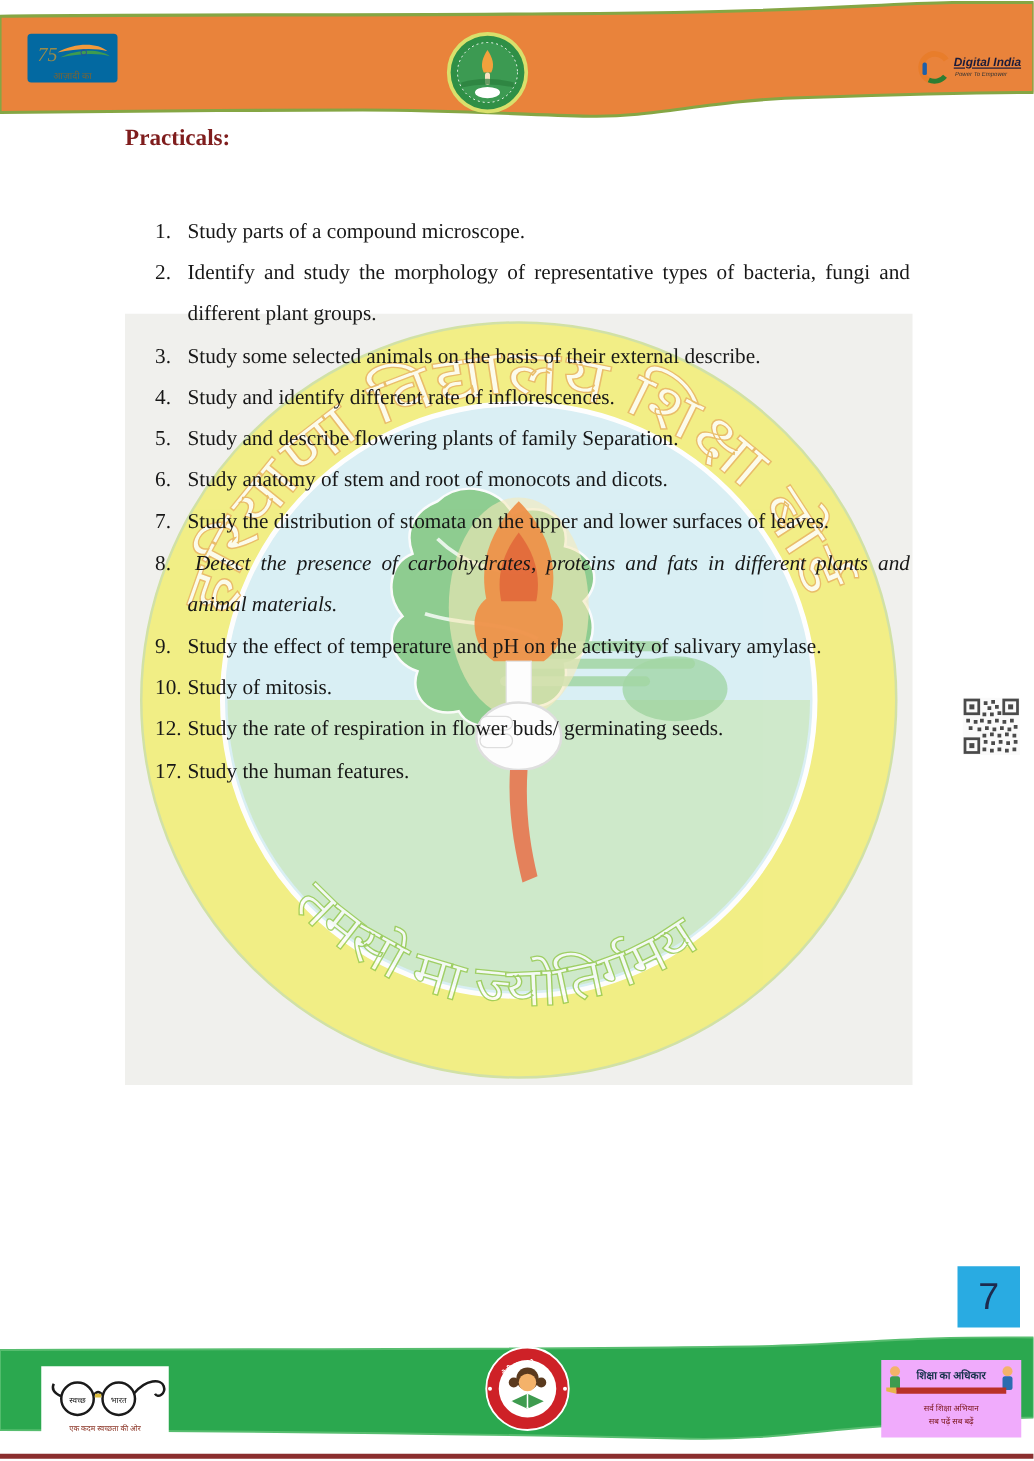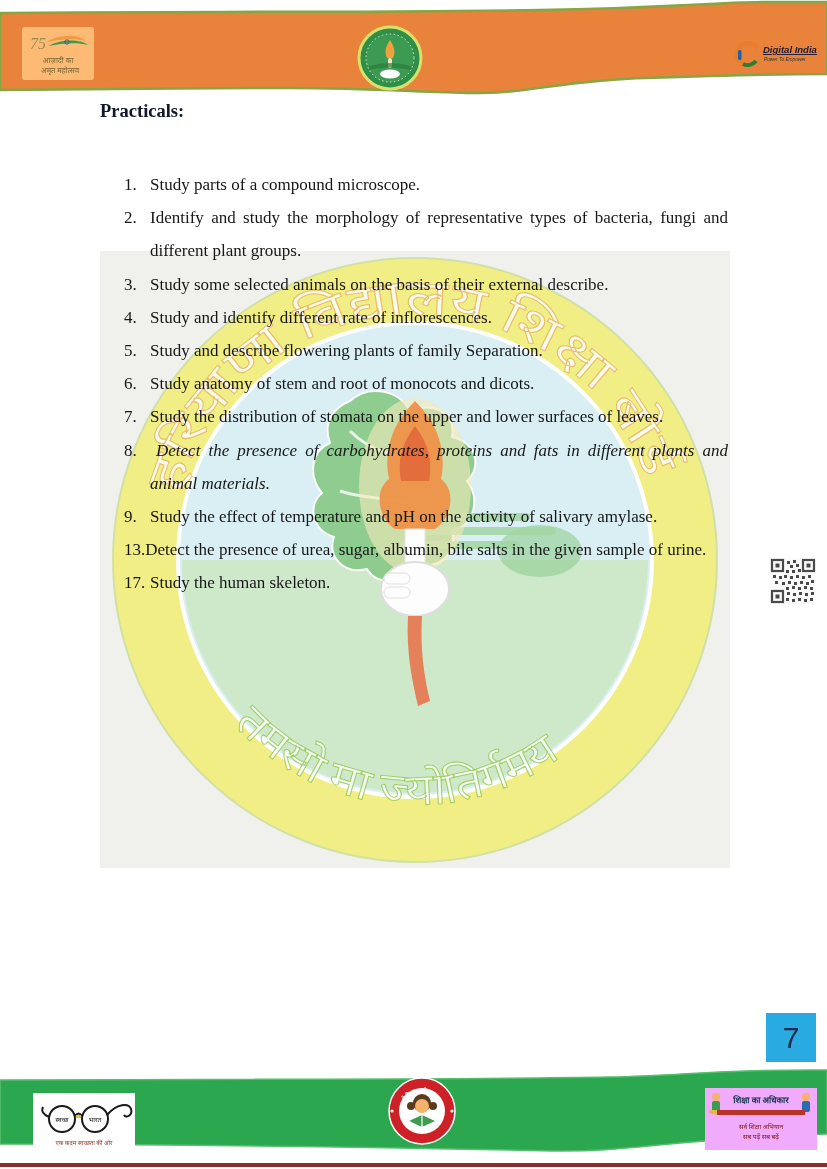--- a/index.html
+++ b/index.html
@@ -7,28 +7,28 @@
         font-family:"Liberation Serif", serif;}
   svg{display:block;}
   .abs{position:absolute;}
 
   
   .header-banner{top:0;left:0;}
   .footer-banner{top:1064px;left:0;}
   .bottom-line{left:0;top:1163px;width:827px;height:4px;background:#8B2E2E;}
 
   
-  .azadi-box{left:22px;top:27px;width:72px;height:53px;background:#fdba74;border-radius:3px;
+  .azadi-box{left:22px;top:27px;width:72px;height:39px;background:#0369a1;border-radius:3px;
              overflow:hidden;}
   .hbse-logo{left:357px;top:24px;}
   .digital-logo{left:733px;top:38px;}
 
   
   .content-bg{left:100px;top:251px;width:630px;height:617px;background:#F0F0ED;}
-  .page-title{left:100px;top:101px;font-size:18.5px;font-weight:bold;color:#0f172a;}
+  .page-title{left:100px;top:101px;font-size:18.5px;font-weight:bold;color:#7f1d1d;}
   .list{left:100px;top:168px;width:628px;font-size:17px;line-height:33.2px;color:#171717;z-index:5;}
   .row{display:flex;padding-left:24px;}
   .row .num{flex:0 0 26px;}
   .row .txt{flex:1;text-align:justify;}
   .row.one .txt{white-space:nowrap;}
   .row.tight .num{flex:0 0 auto;}
   .row.sp .txt{text-indent:6px;font-style:italic;}
 
   
   .qr{left:770px;top:558px;}
@@ -159,27 +159,31 @@
         <span class="txt">Study the distribution of stomata on the upper and lower surfaces of leaves.</span>
       </div>
     <div class="row sp">
         <span class="num">8.</span>
         <span class="txt">Detect the presence of carbohydrates, proteins and fats in different plants and animal materials.</span>
       </div>
     <div class="row one">
         <span class="num">9.</span>
         <span class="txt">Study the effect of temperature and pH on the activity of salivary amylase.</span>
       </div>
-    <div class="row tight">
-        <span class="num">13.</span>
-        <span class="txt">Detect the presence of urea, sugar, albumin, bile salts in the given sample of urine.</span>
+    <div class="row one">
+        <span class="num">10.</span>
+        <span class="txt">Study of mitosis.</span>
+      </div>
+    <div class="row one">
+        <span class="num">12.</span>
+        <span class="txt">Study the rate of respiration in flower buds/ germinating seeds.</span>
       </div>
     <div class="row one">
         <span class="num">17.</span>
-        <span class="txt">Study the human skeleton.</span>
+        <span class="txt">Study the human features.</span>
       </div>
   </div>
 
   <svg class="abs qr" width="46" height="46" viewBox="0 0 46 46">
     <rect width="46" height="46" fill="#fafafa"></rect>
     <g fill="#4a4a4a">
       <rect x="2" y="2" width="11" height="11" fill="none" stroke="#4a4a4a" stroke-width="2.2"></rect>
       <rect x="5.5" y="5.5" width="4" height="4"></rect>
       <rect x="33" y="2" width="11" height="11" fill="none" stroke="#4a4a4a" stroke-width="2.2"></rect>
       <rect x="36.5" y="5.5" width="4" height="4"></rect>

